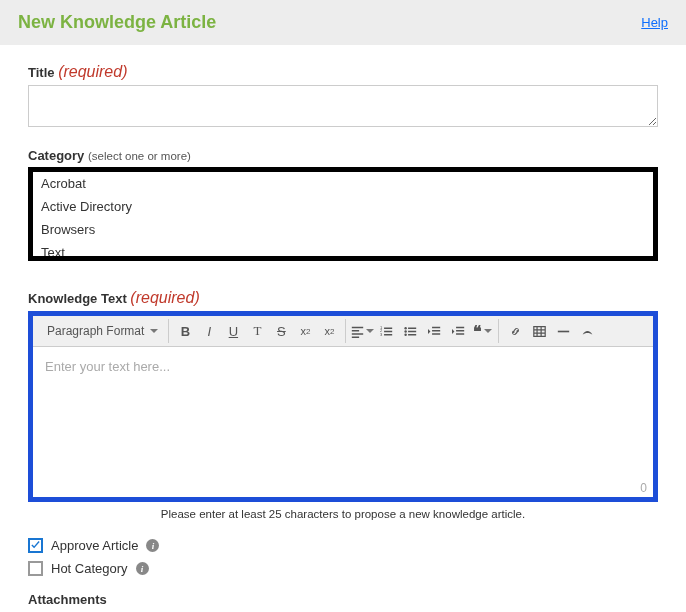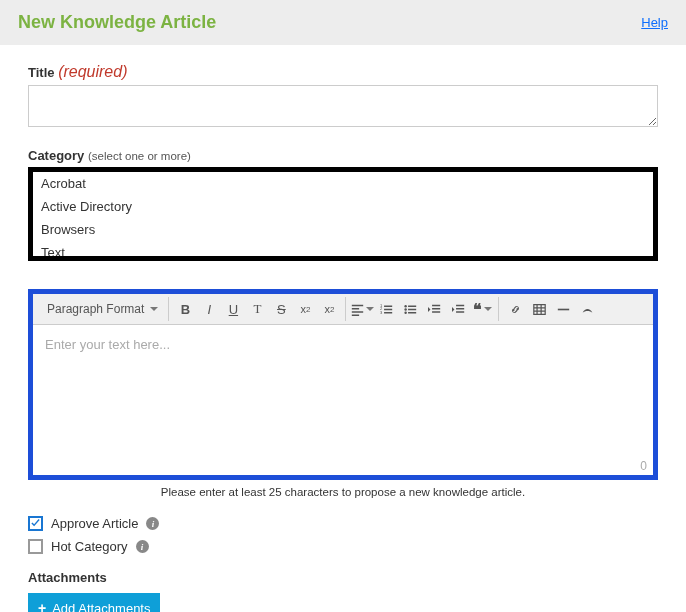--- a/index.html
+++ b/index.html
@@ -67,20 +67,24 @@
         <div class="category-item">Acrobat</div>
         <div class="category-item">Active Directory</div>
         <div class="category-item">Browsers</div>
         <div class="category-item">Text</div>
         <div class="category-item">Hardware</div>
       </div>
     </div>
   </div>
 
   <div class="kt-section">
+    <label class="label">
+      <span>Knowledge Text</span>
+      <span class="req">(required)</span>
+    </label>
     <div class="editor">
       <div class="editor-toolbar">
         <div class="tb-group">
           <div class="tb-dd">
             <span>Paragraph Format</span>
             <span class="caret-down"></span>
           </div>
         </div>
         <div class="tb-group">
           <div class="tb-btn">

